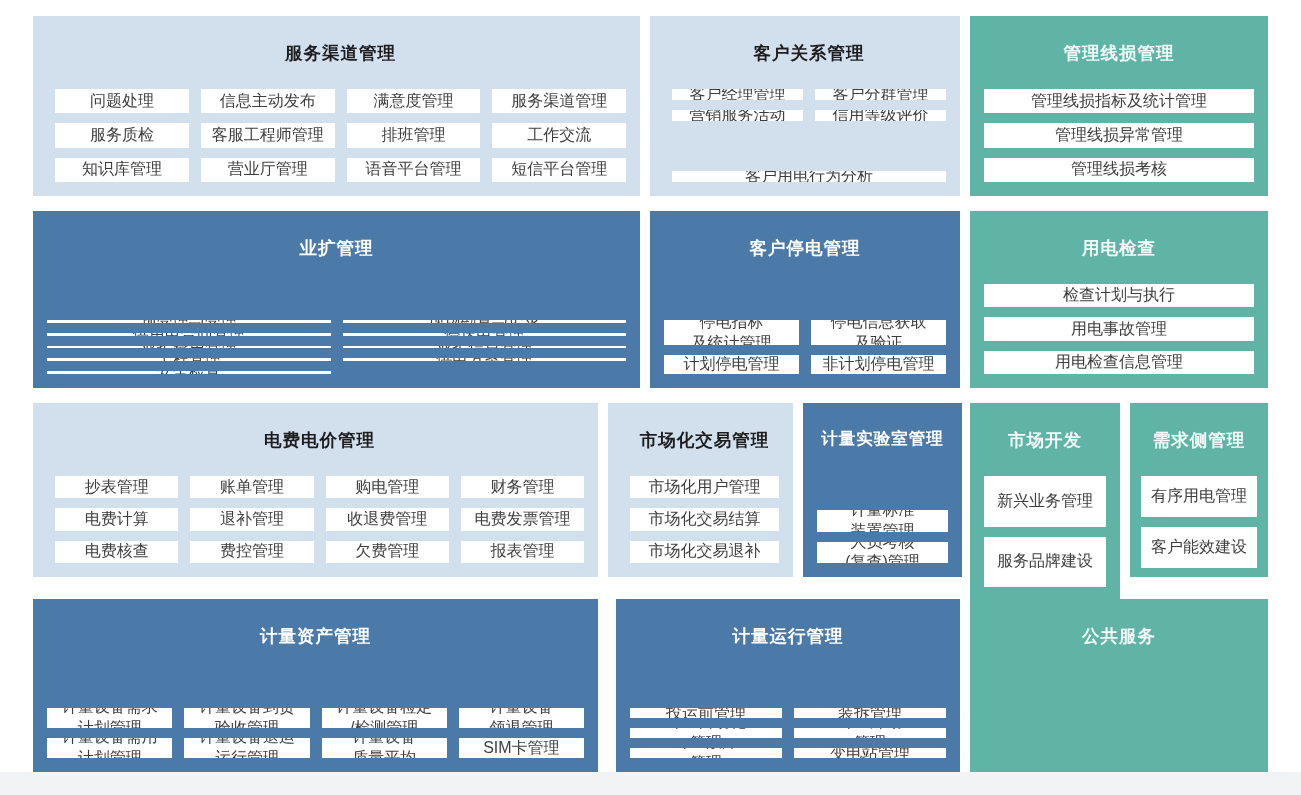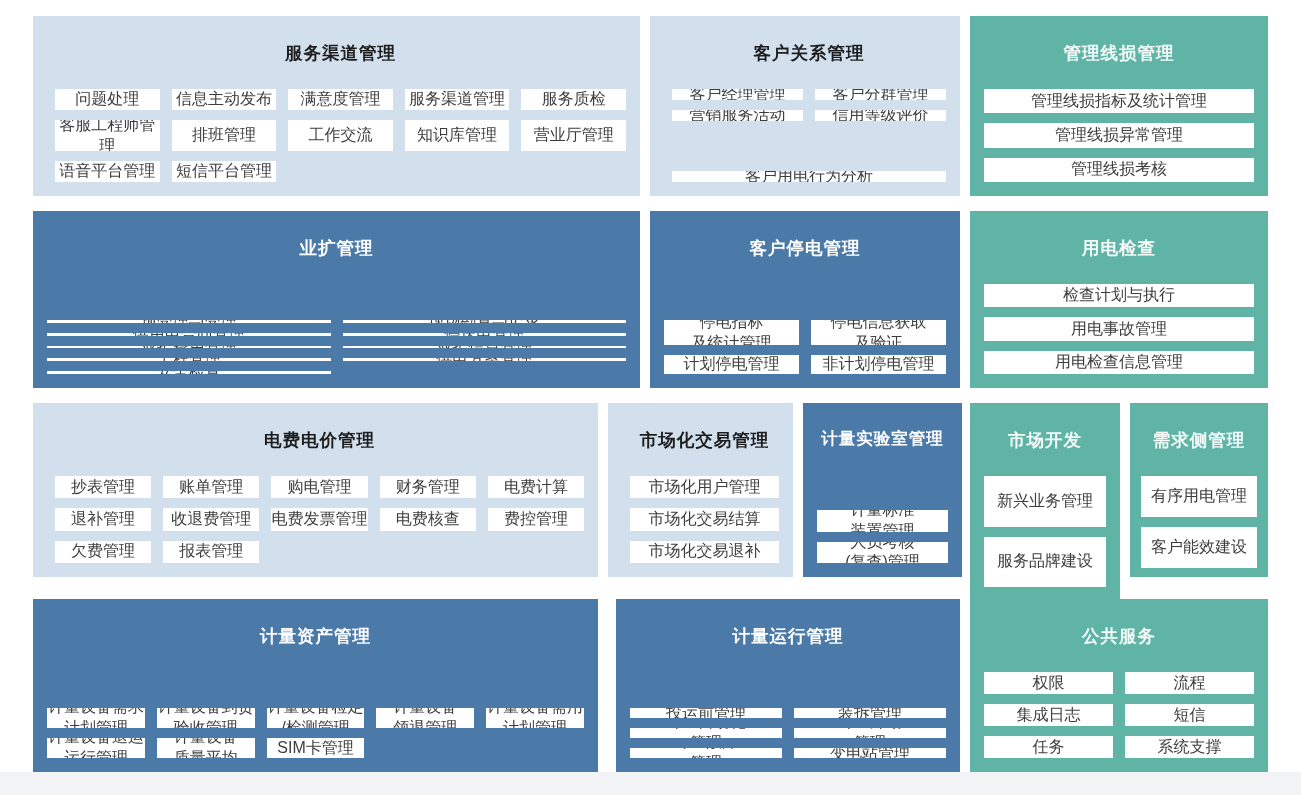--- a/index.html
+++ b/index.html
@@ -42,21 +42,21 @@
     letter-spacing:1px;
     white-space:nowrap;
   }
   .block-body{
     flex:1;
     display:grid;
     gap:10px 12px;
     padding:0 14px 14px 14px;
     min-height:0;
   }
-  .cols-4{ grid-template-columns:repeat(5,1fr); }
+  .cols-4{ grid-template-columns:repeat(4,1fr); }
   .cols-3{ grid-template-columns:repeat(2,1fr); }
   .cols-2{ grid-template-columns:repeat(2,1fr);font-family:Liberation Serif, serif; }
   .cols-1{ grid-template-columns:1fr; }
   .rows-tall-first{ grid-template-rows:1.35fr 1fr; }
   .card{
     background:#ffffff;
     color:#3d3d3d;
     display:flex;
     align-items:center;
     justify-content:center;
@@ -231,24 +231,16 @@
       <div class="card">计量外勤
 管理</div>
       <div class="card">计量故障
 管理</div>
       <div class="card">变电站管理</div>
     </div>
   </section>
 
   <section class="block theme-teal" style="left:970px;top:599px;width:298px;height:173px">
     <h2 class="block-title">公共服务</h2>
-    <div class="block-body cols-3">
-      <div class="card">权限</div>
-      <div class="card">流程</div>
-      <div class="card">集成日志</div>
-      <div class="card">短信</div>
-      <div class="card">任务</div>
-      <div class="card">系统支撑</div>
-    </div>
   </section>
 
   <div class="bottom-band"></div>
 </div>
 
 </body></html>

